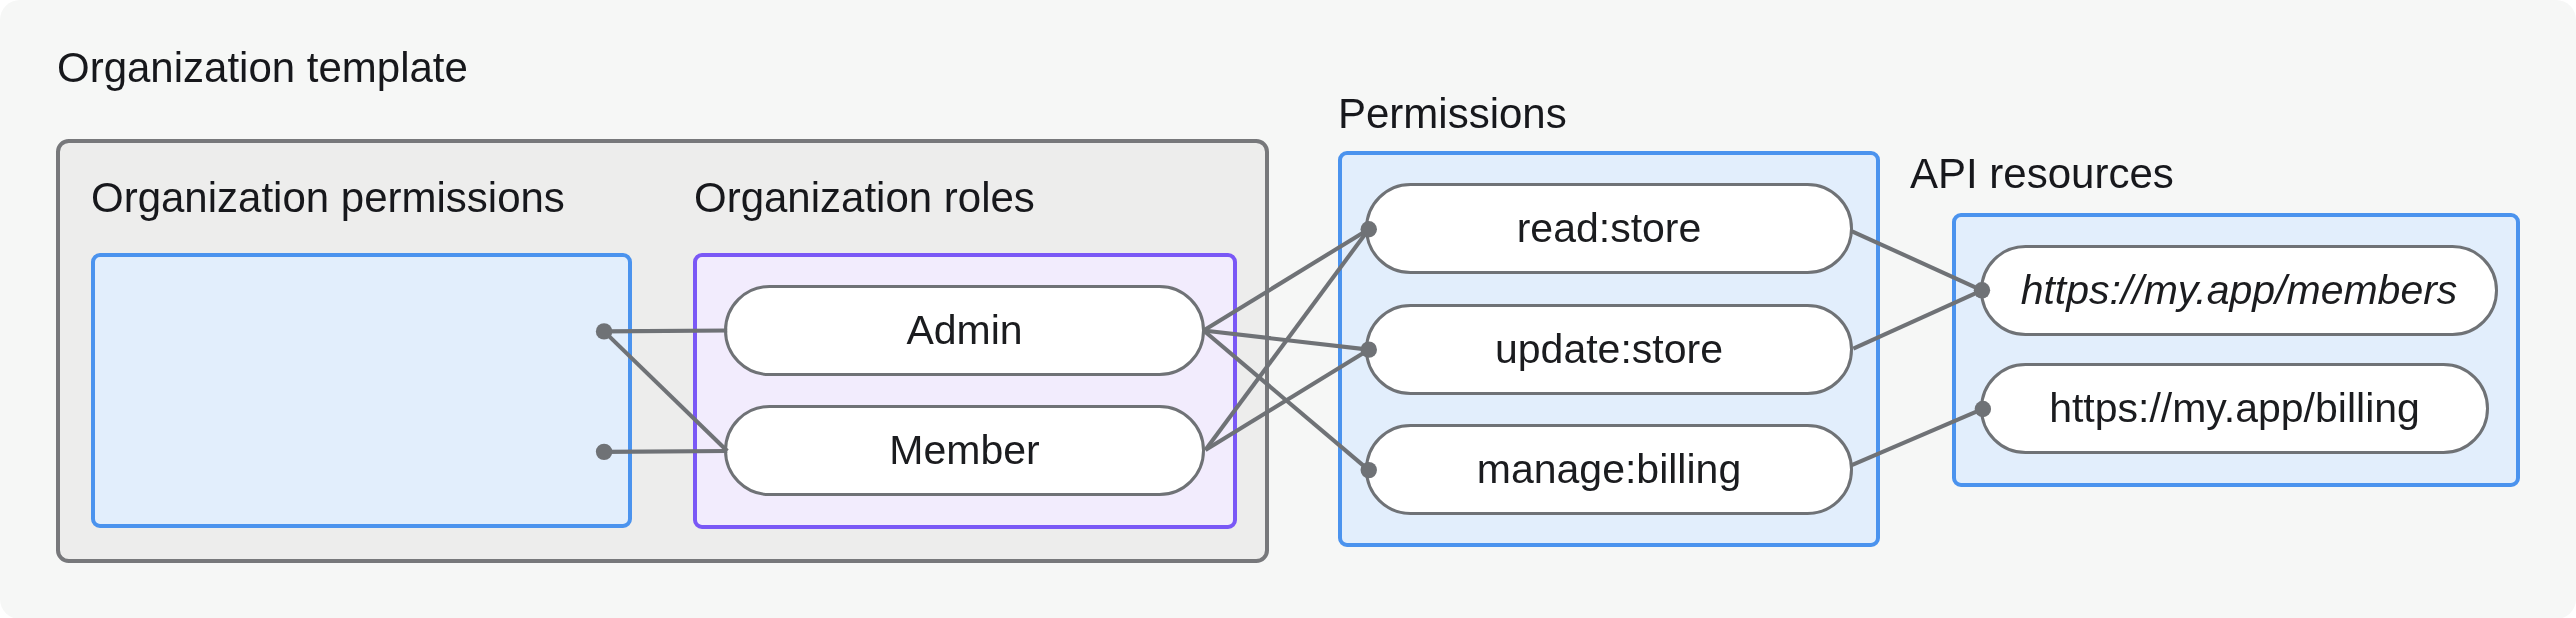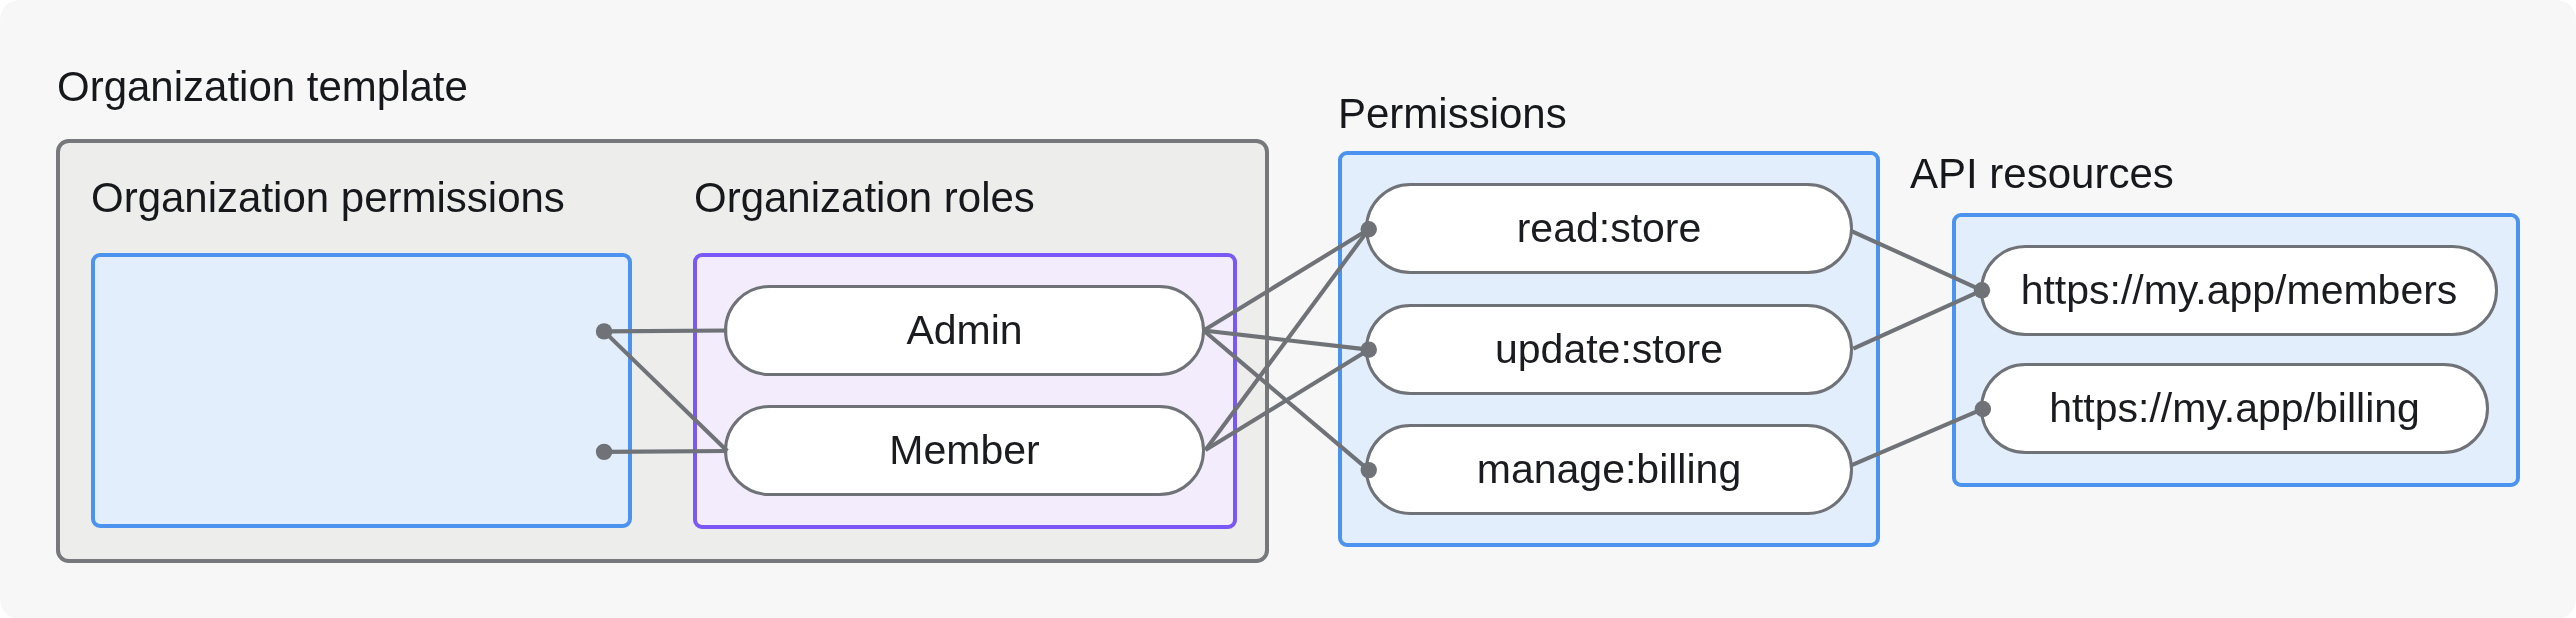--- a/index.html
+++ b/index.html
@@ -58,41 +58,41 @@
     left:0;top:0;
     width:2576px;height:619px;
     pointer-events:none;
   }
 </style>
 </head>
 <body>
 
 <div class="canvas">
 
-  <div class="grouplabel" style="left:57px;top:61px;">Organization template</div>
+  <div class="grouplabel" style="left:57px;top:42px;">Organization template</div>
 
   <div class="box gray" style="left:56px;top:139px;width:1213px;height:424px;"></div>
 
   <div class="grouplabel" style="left:91px;top:172px;">Organization permissions</div>
   <div class="box blue" style="left:91px;top:253px;width:541px;height:275px;"></div>
 
   <div class="grouplabel" style="left:694px;top:172px;">Organization roles</div>
   <div class="box purple" style="left:693px;top:253px;width:544px;height:276px;"></div>
   <div class="pill" style="left:724px;top:285px;width:481px;">Admin</div>
   <div class="pill" style="left:724px;top:405px;width:481px;">Member</div>
 
   <div class="grouplabel" style="left:1338px;top:88px;">Permissions</div>
   <div class="box blue" style="left:1338px;top:151px;width:542px;height:396px;"></div>
   <div class="pill" style="left:1365px;top:183px;width:488px;">read:store</div>
   <div class="pill" style="left:1365px;top:304px;width:488px;">update:store</div>
   <div class="pill" style="left:1365px;top:424px;width:488px;">manage:billing</div>
 
   <div class="grouplabel" style="left:1910px;top:148px;">API resources</div>
   <div class="box blue" style="left:1952px;top:213px;width:568px;height:274px;"></div>
-  <div class="pill" style="left:1980px;top:245px;width:518px;">https://my.app/members</div>
+  <div class="pill" style="left:1980px;top:245px;width:518px;font-style:italic;">https://my.app/members</div>
   <div class="pill" style="left:1980px;top:363px;width:509px;">https://my.app/billing</div>
 
   <svg id="edge-layer" viewBox="0 0 2823 678" xmlns="http://www.w3.org/2000/svg">
       <line x1="662" y1="363" x2="797" y2="362" stroke="#6f7276" stroke-width="4.5"></line>
       <line x1="662" y1="363" x2="797" y2="494" stroke="#6f7276" stroke-width="4.5"></line>
       <line x1="662" y1="495" x2="797" y2="494" stroke="#6f7276" stroke-width="4.5"></line>
       <line x1="1319" y1="362" x2="1500" y2="251" stroke="#6f7276" stroke-width="4.5"></line>
       <line x1="1319" y1="362" x2="1500" y2="383" stroke="#6f7276" stroke-width="4.5"></line>
       <line x1="1319" y1="362" x2="1500" y2="515" stroke="#6f7276" stroke-width="4.5"></line>
       <line x1="1321" y1="493" x2="1500" y2="251" stroke="#6f7276" stroke-width="4.5"></line>

